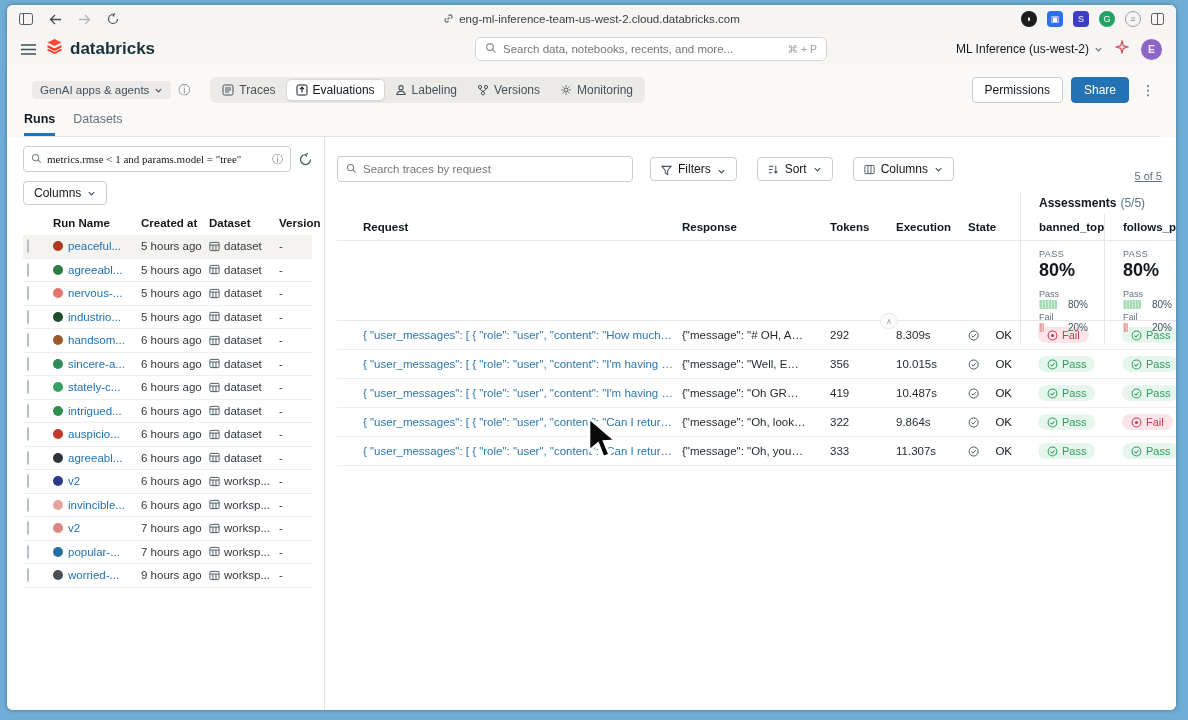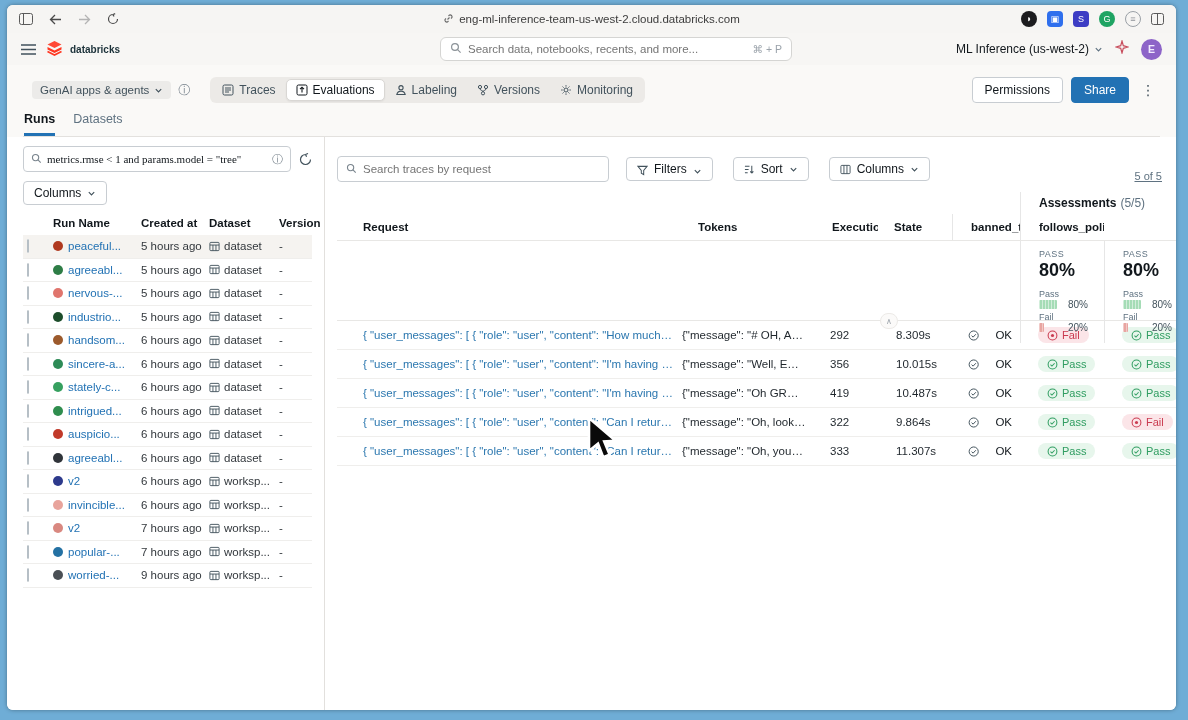--- a/index.html
+++ b/index.html
@@ -15,21 +15,21 @@
   .bnav { display:flex; align-items:center; gap:16px; width:230px; }
   .bnav svg { display:block; }
   .url-box { flex:1; display:flex; align-items:center; justify-content:center; gap:5px;
              font-size:11.5px; color:#3c3c3c; }
   .bext { display:flex; align-items:center; gap:10px; width:230px; justify-content:flex-end; }
   .ext { width:16px; height:16px; border-radius:4px; display:flex; align-items:center;
          justify-content:center; font-size:9px; color:#fff; }
 
   
   .app-bar { height:32px; flex:0 0 32px; display:flex; align-items:center; padding:0 14px; gap:10px; }
-  .brand { display:flex; align-items:center; gap:7px; font-weight:bold; font-size:10px; color:#1b3139; }
+  .brand { display:flex; align-items:center; gap:7px; font-weight:bold; font-size:17px; color:#1b3139; }
   .app-search { width:352px; height:24px; margin-left:310px; background:#fff; border:1px solid #d5d5d3;
                 border-radius:6px; display:flex; align-items:center; padding:0 9px; gap:6px; color:#8b9298; }
   .app-search input { border:none; outline:none; flex:1; font-size:11.5px; color:#6b7682;
                       font-family:inherit; background:transparent; }
   .shortcut { font-size:10.5px; color:#9aa2aa; }
   .app-right { margin-left:auto; display:flex; align-items:center; gap:12px; }
   .workspace { display:flex; align-items:center; gap:5px; font-size:12px; color:#11171c; cursor:pointer; }
   .avatar { width:21px; height:21px; border-radius:50%; background:#8d64c8; color:#f1eaff;
             display:flex; align-items:center; justify-content:center; font-size:10.5px; font-weight:bold; }
 
@@ -77,21 +77,21 @@
   .run-link { color:#2272b4; white-space:nowrap; overflow:hidden; text-overflow:ellipsis; }
   .ds-cell { display:flex; align-items:center; gap:4px; color:#33383d; overflow:hidden; white-space:nowrap; }
 
   
   .main { flex:1; padding:10px 0 0 12px; position:relative; min-width:0; }
   .chip-row { display:flex; align-items:center; gap:10px; }
   .chip { display:inline-flex; align-items:center; gap:6px; border:1px solid #c8cdd2; border-radius:4px;
           padding:4px 9px; font-size:12px; color:#11171c; background:#fff; cursor:pointer; }
   .compare-label { font-size:12px; color:#42525c; font-weight:bold; }
   .filter-row { display:flex; align-items:center; margin-top:9px; padding-right:14px; }
-  .trace-search { width:272px; height:26px; border:1px solid #c8cdd2; border-radius:4px; background:#fff;
+  .trace-search { width:296px; height:26px; border:1px solid #c8cdd2; border-radius:4px; background:#fff;
                   display:flex; align-items:center; padding:0 8px; gap:6px; color:#7a858e; }
   .trace-search input { border:none; outline:none; flex:1; font-size:11.5px; color:#7a858e;
                         font-family:inherit; background:transparent; }
   .fbtn { display:inline-flex; align-items:center; gap:6px; border:1px solid #c8cdd2; border-radius:4px;
           padding:4px 10px; font-size:12px; color:#11171c; background:#fff; cursor:pointer; }
   .count { margin-left:auto; font-size:11px; color:#5f7281; align-self:flex-end;text-decoration:underline; }
   .assess-head { display:flex; margin-top:10px; }
   .assess-head .spacer { width:683px; flex:0 0 683px; }
   .assess-title { flex:1; border-left:1px solid #e6e6e6; padding:4px 0 4px 18px; font-size:12px; color:#11171c; }
   .assess-title b { font-weight:bold; }
@@ -648,20 +648,21 @@
 
         <div class="assess-head">
           <div class="spacer"></div>
           <div class="assess-title">
             <b>Assessments</b><span class="cnt">(5/5)</span>
           </div>
         </div>
 
         <div class="tgrid thead">
           <div class="c-req">Request</div>
+          <div>Response</div>
           <div class="c-tok">Tokens</div>
           <div class="c-exe">Execution t...</div>
           <div class="c-sta">State</div>
           <div class="c-ban">banned_topics</div>
           <div class="c-fol">follows_policies</div>
         </div>
 
         <div class="tgrid summary" style="height:80px;">
           <div></div>
             <div></div>

